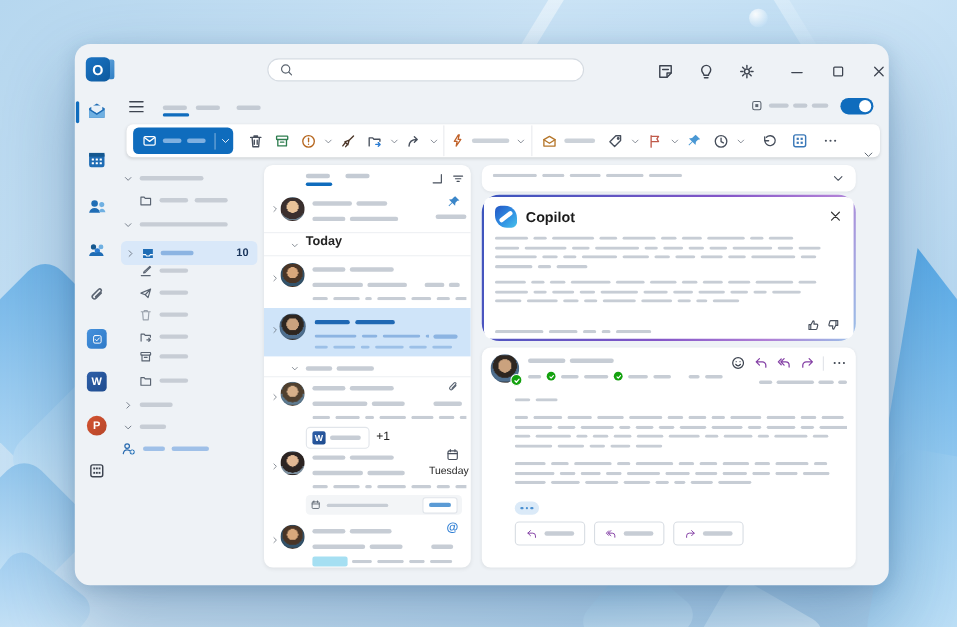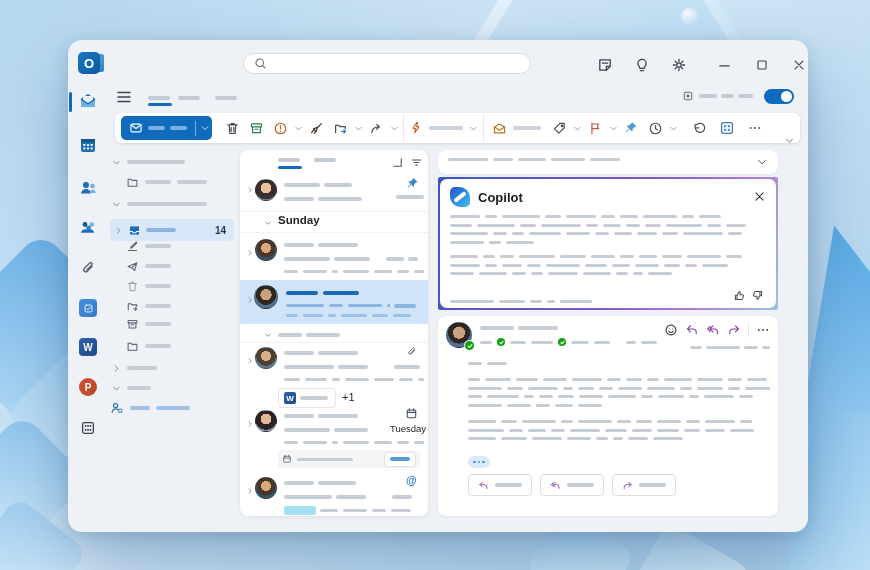--- a/index.html
+++ b/index.html
@@ -105,21 +105,21 @@
     display:flex;align-items:center;justify-content:center;}
   .rsvpbtn i{display:block;width:20px;height:4px;border-radius:2px;background:#5b9bd5;}
   .mentionchip{position:absolute;left:44px;top:356px;width:32px;height:9px;border-radius:2px;
     background:var(--mention-chip,#a5dff2);}
   .sunday{position:absolute;font-size:9.5px;color:#242424;}
   .atsym{font-size:11px;font-weight:bold;color:#2b7cd3;}
 
   
   .subjectbar{left:370px;top:110px;width:340px;height:24px;background:#fff;border-radius:8px;
     box-shadow:0 1px 3px rgba(0,0,0,.06);display:flex;align-items:center;padding:0 10px;box-sizing:border-box;}
-  .copilot{left:370px;top:137px;width:340px;height:133px;border-radius:2px;padding:2px;box-sizing:border-box;
+  .copilot{left:370px;top:137px;width:340px;height:133px;border-radius:16px;padding:2px;box-sizing:border-box;
     background:linear-gradient(115deg,var(--copilot-g1,#3a55bd),var(--copilot-g2,#8456c8) 55%,var(--copilot-g3,#b07fd6) 80%,#9bc1e8);}
   .copilot-in{width:100%;height:100%;background:#fff;border-radius:7px;position:relative;
     padding:8px 10px;box-sizing:border-box;}
   .cplogo{width:20px;height:20px;border-radius:5px 11px 5px 11px;
     background:linear-gradient(135deg,#2456c4,#2f8fe3 55%,#48c1ea);position:relative;overflow:hidden;flex:none;}
   .cplogo:before{content:"";position:absolute;left:3px;right:3px;top:8px;height:4px;background:#fff;
     border-radius:3px;transform:rotate(-38deg);}
   .cptitle{font-size:13px;font-weight:bold;color:#1b1b1b;}
   .msgcard{left:370px;top:276px;width:340px;height:200px;background:#fff;border-radius:8px;
     box-shadow:0 1px 3px rgba(0,0,0,.06);}
@@ -467,21 +467,21 @@
   </div>
   <div class="abs fsel">
     <svg class="s" width="9" height="9" viewBox="0 0 16 16" style="color:#5a6472">
         <path d="M6 3.5l4.5 4.5L6 12.5"></path>
       </svg>
     <svg width="13" height="13" viewBox="0 0 16 16">
         <path fill="#1f6db5" d="M2.5 3h11v10h-11z"></path>
         <path fill="#fff" d="M2.5 8.6h3.2l1 1.6h2.6l1-1.6h3.2v1.2h-2.6l-1 1.6H6.1l-1-1.6H2.5z"></path>
       </svg>
     <span class="fb" style="width:30px;background:#8cb4e2"></span>
-    <span class="fcount">14</span>
+    <span class="fcount">10</span>
   </div>
   <div class="frow" style="left:58px;top:198px">
     <svg class="s" width="13" height="13" viewBox="0 0 16 16">
         <path d="M12.6 2.6l.8.8-6.2 6.2-1.6.5.5-1.6 6.5-5.9zM3 13h10"></path>
       </svg>
     <span class="fb" style="width:26px"></span>
   </div>
   <div class="frow" style="left:58px;top:218px">
     <svg class="s" width="13" height="13" viewBox="0 0 16 16">
         <path d="M2.6 8l10.8-4.6L10.6 13 7.4 9.8 2.6 8zM13.4 3.4L7.4 9.8"></path>
@@ -564,21 +564,21 @@
           <path fill="#3b86c9" d="M9.6 1.6l4.8 4.8-2.3.5-2.2 2.2-.4 3.2-3.1-3.1-3.6 3.6-.6-.6 3.6-3.6-3.1-3.1 3.2-.4 2.2-2.2z"></path>
         </svg>
       <span class="lb" style="left:156px;top:45px;width:28px"></span>
     </div>
     <div class="hr" style="top:61px"></div>
 
     <div>
       <svg class="s chv" style="left:24px;top:69px" width="8" height="8" viewBox="0 0 16 16">
           <path d="M3.5 6l4.5 4.5L12.5 6"></path>
         </svg>
-      <span class="abs today" style="left:38px;top:64px">Sunday</span>
+      <span class="abs today" style="left:38px;top:64px">Today</span>
     </div>
     <div class="hr" style="top:82px"></div>
 
     <div>
       <svg class="s chv" style="left:6px;top:99px" width="8" height="8" viewBox="0 0 16 16">
           <path d="M6 3.5l4.5 4.5L6 12.5"></path>
         </svg>
       <div class="abs avatar avB" style="left:15px;top:89px;width:22px;height:22px"></div>
       <span class="lb" style="left:44px;top:93px;width:30px"></span>
       <span class="lb" style="left:78px;top:93px;width:40px"></span>

